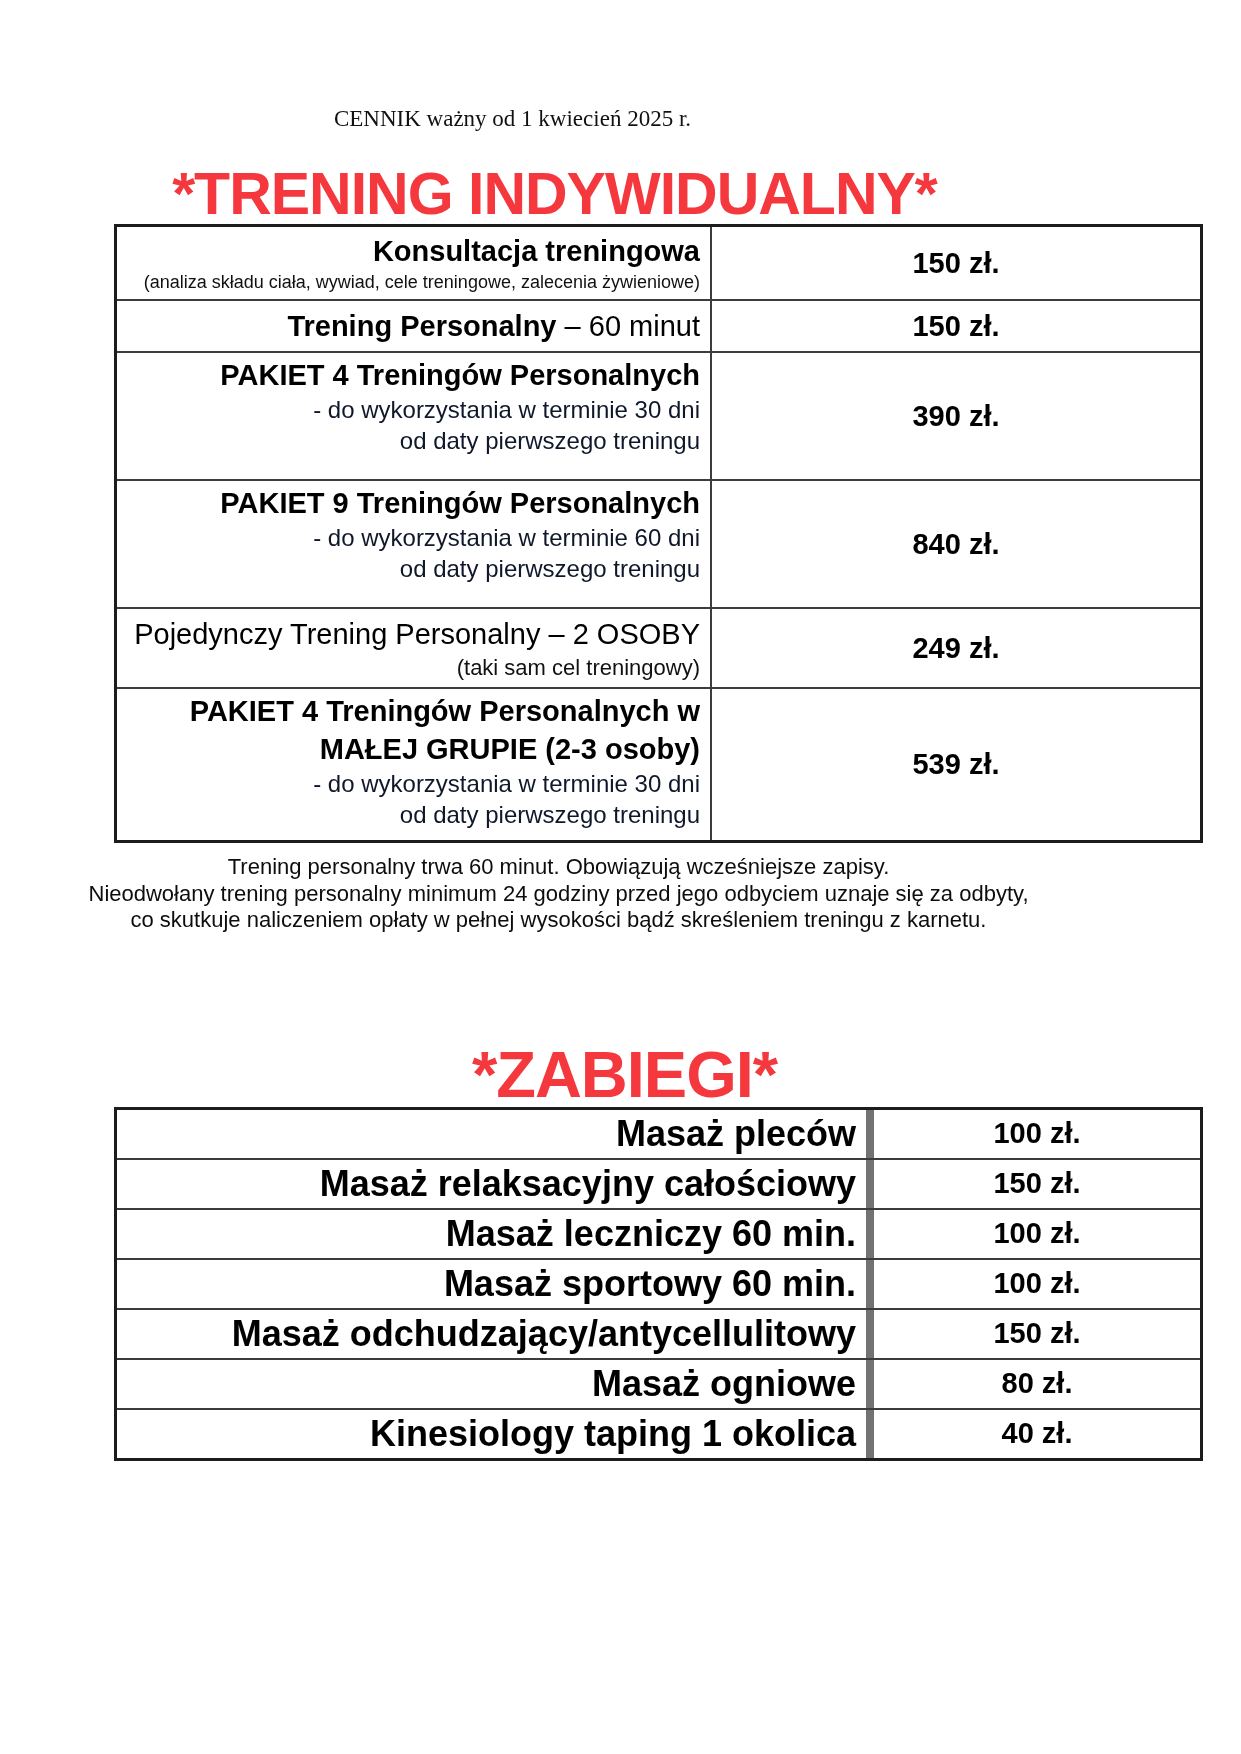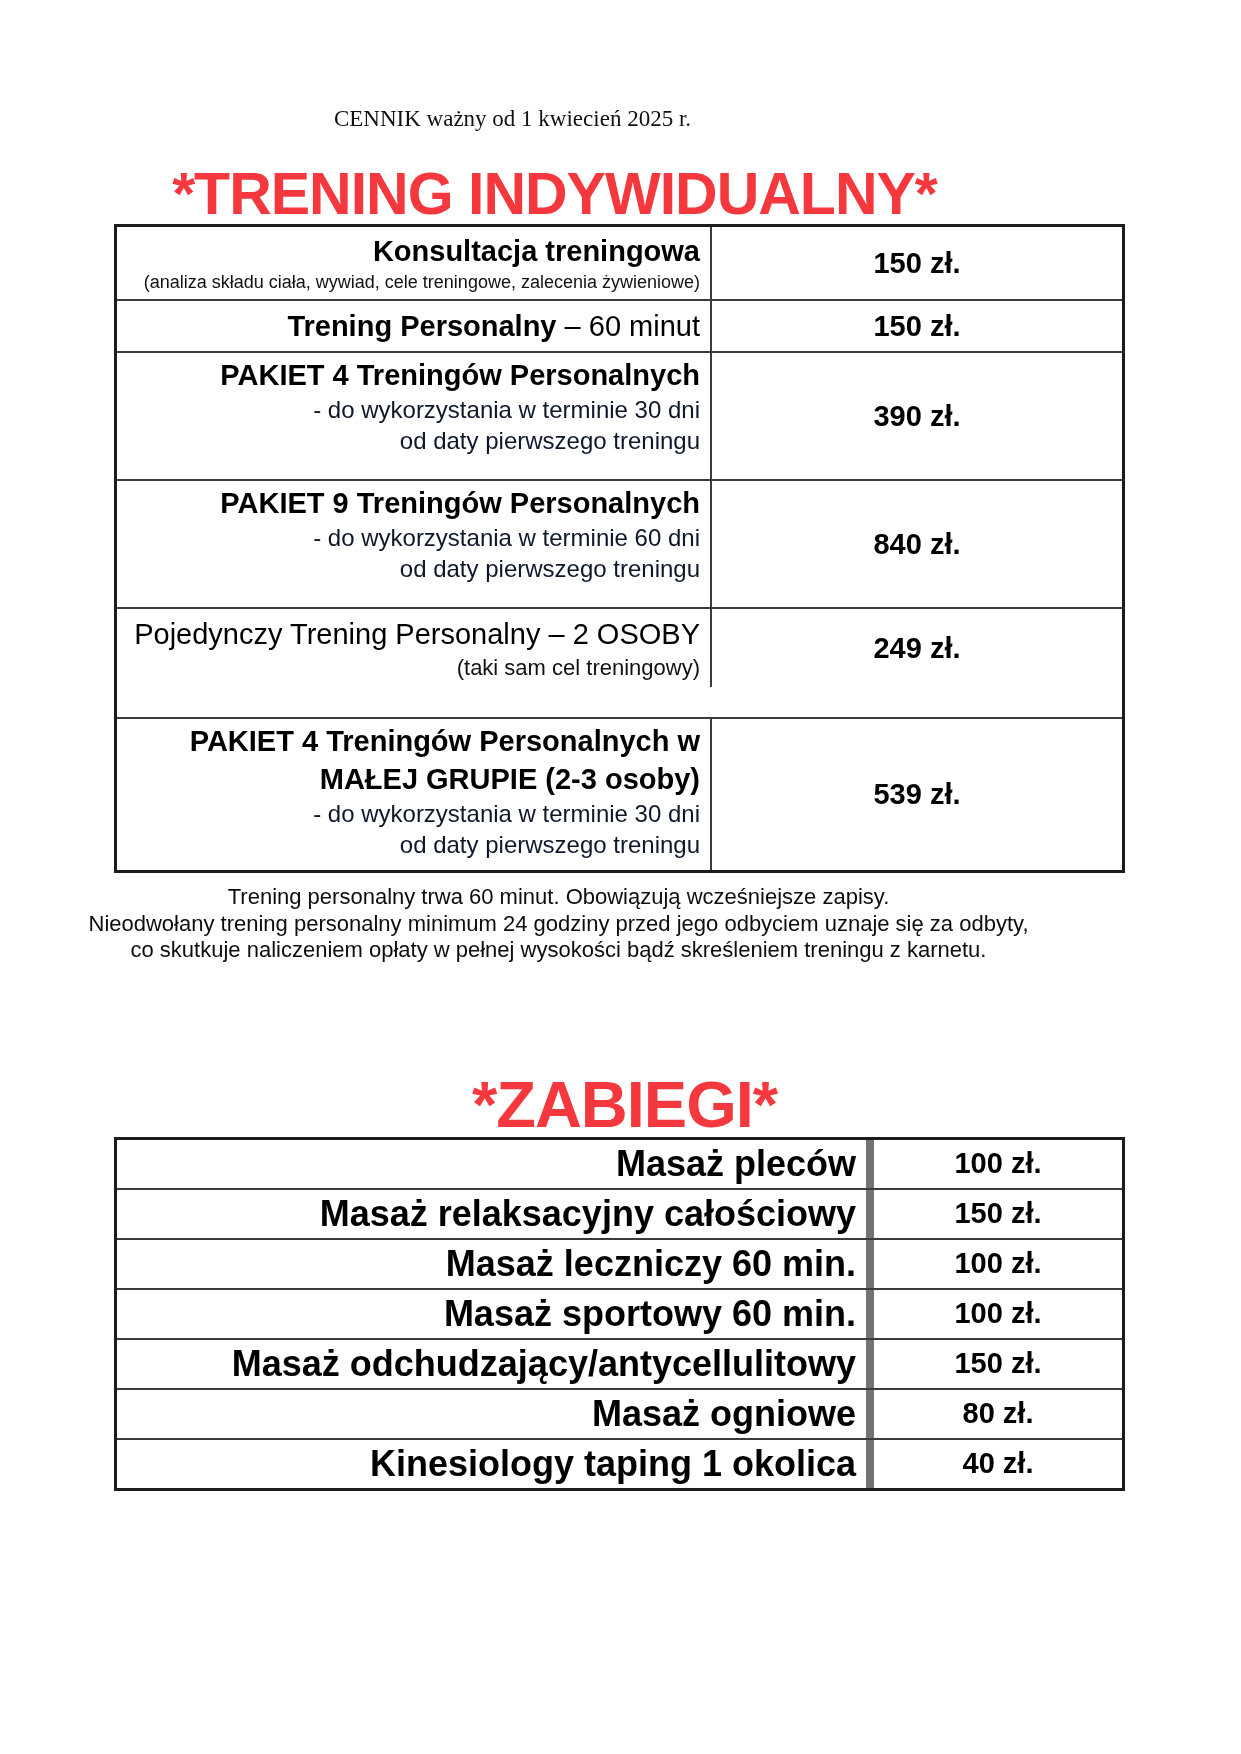--- a/index.html
+++ b/index.html
@@ -13,21 +13,21 @@
     font-family:"Liberation Serif", serif;font-size:23px;color:#111;
   }
   .sec-title{
     text-align:center;font-weight:bold;color:#F5383D;line-height:1;
     letter-spacing:-1px;
   }
   .title-training{font-size:59px;margin-top:33px;padding-right:132px;}
   .title-zabiegi{font-size:65px;margin-top:108px;padding-right:14px;margin-left:22px;}
 
   .price-table{
-    margin-left:114px;width:1011px;box-sizing:border-box;
+    margin-left:114px;width:1089px;box-sizing:border-box;
     border:3px solid #1c1c1c;background:#fff;
   }
   .pt-row{display:flex;align-items:stretch;border-top:2px solid #3c3c3c;}
   .pt-row:first-child{border-top:none;}
 
   
   .t1 .cell-name{
     width:593px;box-sizing:border-box;text-align:right;
     padding:3px 10px 3px 8px;display:flex;flex-direction:column;
   }
@@ -36,21 +36,21 @@
     border-left:2px solid #3c3c3c;font-weight:bold;font-size:29px;
   }
   .v-center{justify-content:center;}
   .v-top{justify-content:flex-start;padding-top:6px;}
   .line-main{font-size:29px;line-height:38px;}
   .bold{font-weight:bold;}
   .line-sub{font-size:24px;line-height:31px;color:#0f172a;}
   .line-note-sm{font-size:18px;line-height:25px;color:#111;}
   .line-note-md{font-size:22px;line-height:29px;color:#111;}
   .r1{min-height:72px;} .r2{min-height:50px;} .r3{min-height:126px;}
-  .r4{min-height:126px;} .r5{min-height:78px;} .r6{min-height:151px;margin-top:30px;}
+  .r4{min-height:126px;} .r5{min-height:78px;} .r6{min-height:151px;}
   .r7{min-height:50px;}
 
   
   .notes{
     margin-top:11px;text-align:center;padding-right:124px;
     font-size:22px;line-height:26.5px;color:#0d0d0d;
   }
 
   
   .t2 .pt-row{min-height:48px;}

